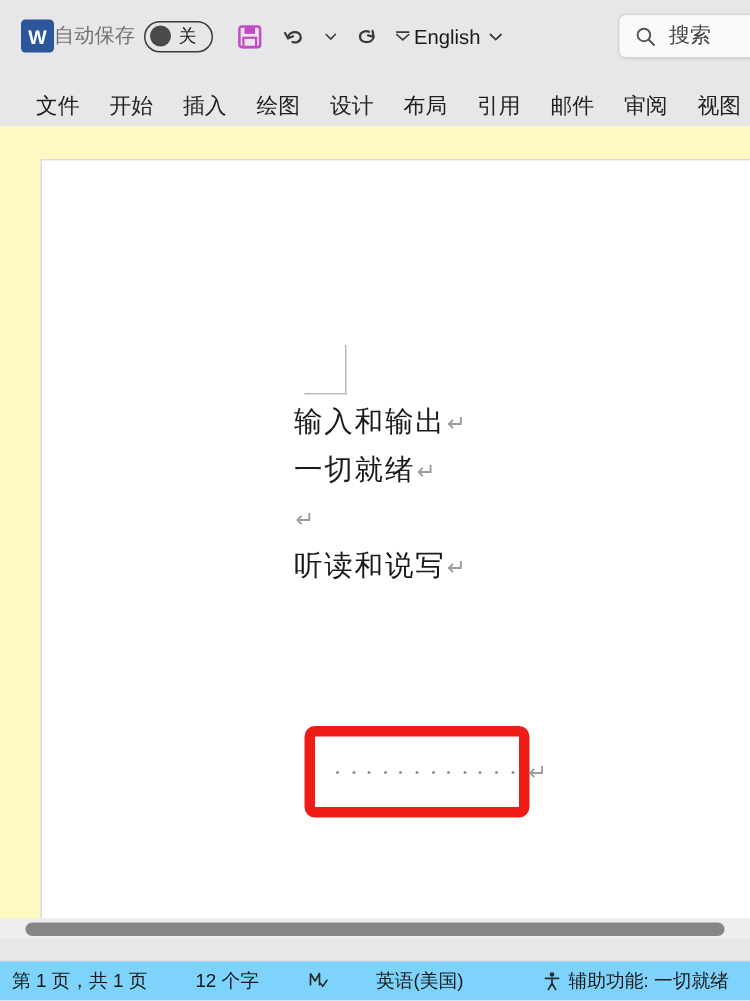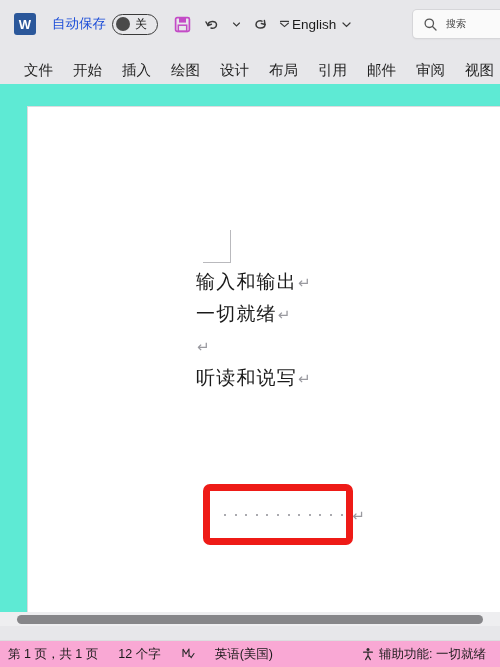--- a/index.html
+++ b/index.html
@@ -36,22 +36,21 @@
     font-weight: bold;
     display: flex;
     align-items: center;
     justify-content: center;
     flex: none;
     letter-spacing: 0;
   }
 
   .autosave-label {
     font-size: 13.5px;
-    color: #1d4ed8;
-    margin-left: 16px;
+    color: #737373;
     white-space: nowrap;
   }
 
   .autosave-toggle {
     margin-left: 6px;
     width: 46px;
     height: 21px;
     border: 1.4px solid #3a3a3a;
     border-radius: 11px;
     background: #e7e7ea;
@@ -107,21 +106,21 @@
     height: 28px;
     background: #fafafa;
     border-radius: 4px;
     box-shadow: 0 0 0 1px #d6d6d9, 0 1px 2px rgba(0,0,0,.10);
     display: flex;
     align-items: center;
     padding-left: 10px;
     gap: 8px;
   }
   .search-ph {
-    font-size: 10px;
+    font-size: 14px;
     color: #444;
     white-space: nowrap;
   }
 
   
   .ribbon {
     height: 36px;
     background: #e7e7ea;
     display: flex;
     align-items: flex-end;
@@ -137,21 +136,21 @@
     border-radius: 4px;
   }
 
   
   .docarea {
     position: absolute;
     left: 0;
     top: 84px;
     right: 0;
     bottom: 41px;
-    background: #5eead4;
+    background: #fef9c3;
     overflow: hidden;
     padding-left: 44px;
   }
 
   .page {
     position: absolute;
     left: 28px;
     top: 23px;
     width: 520px;
     height: 510px;
@@ -260,26 +259,26 @@
     border-radius: 5px;
   }
 
   
   .statusbar {
     position: absolute;
     left: 0;
     right: 0;
     bottom: 0;
     height: 27px;
-    background: #f9a8d4;
+    background: #7dd3fc;
     border-top: 1px solid #dcdcdf;
     display: flex;
     align-items: center;
     padding-left: 8px;
-    gap: 4px;
+    gap: 16px;
     font-size: 12.5px;
     color: #1a1a1a;
     white-space: nowrap;
     overflow: hidden;
   }
   .sb-item { margin-right: 16px; display: flex; align-items: center; gap: 4px; }
   .sb-right { margin-left: auto; display: flex; align-items: center; gap: 4px; padding-right: 14px; }
 </style>
 </head>
 <body>

